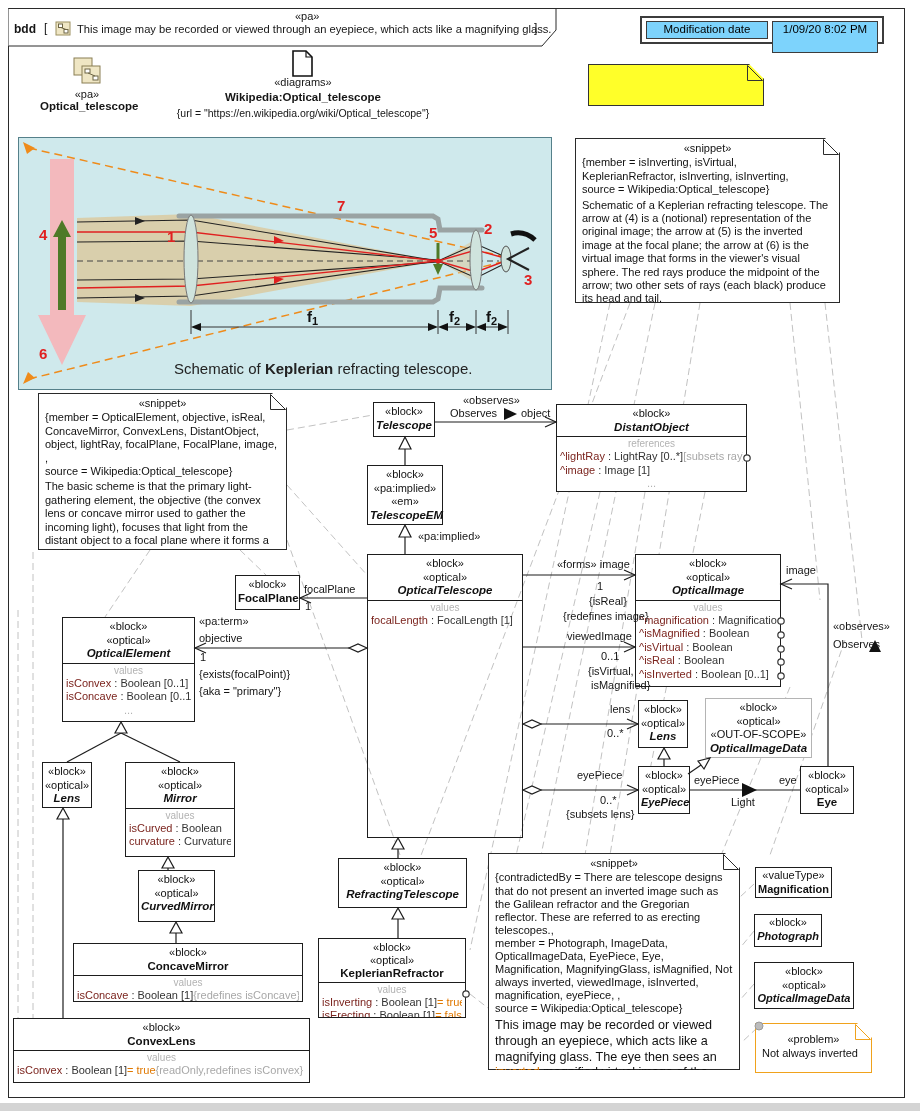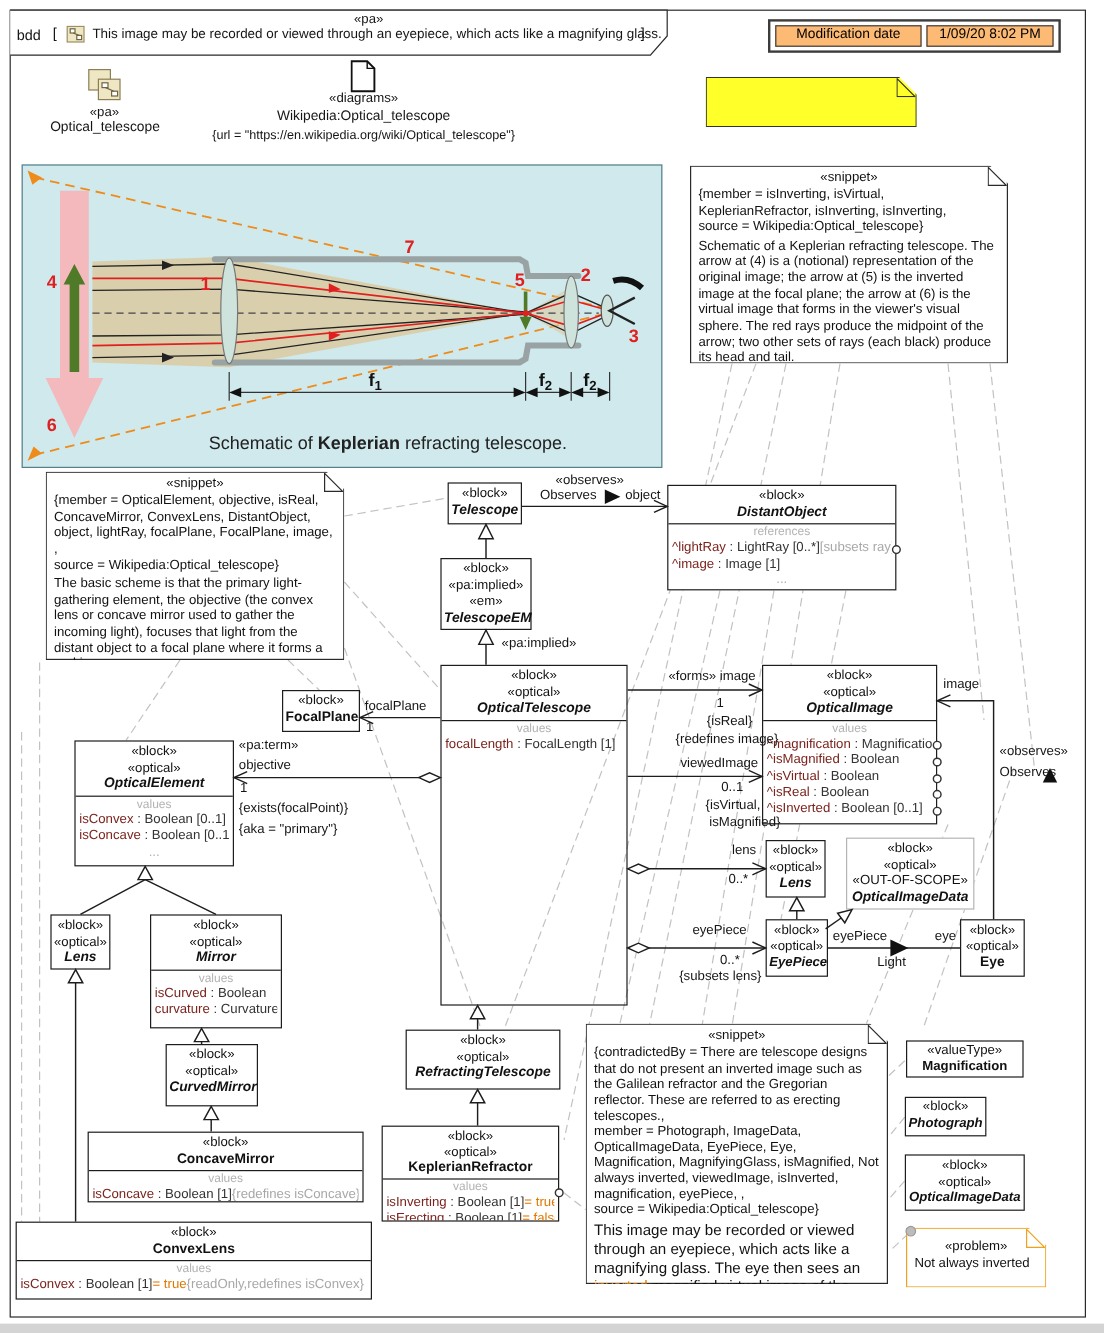--- a/index.html
+++ b/index.html
@@ -18,36 +18,36 @@
   .it{font-style:italic}
   .comp{border-top:1.5px solid #1d1d1d;padding:0 3px 2px;font-size:11px;
         line-height:13.5px;flex:1;overflow:hidden}
   .complbl{text-align:center;color:#b3b3b3;font-size:10px;line-height:12px;padding-top:1px}
   .prop{white-space:nowrap;color:#333;overflow:hidden}
   .pn{color:#7b241e}
   .po{color:#e07800}
   .pg{color:#a8a8a8}
   .ctr{text-align:center;color:#b3b3b3;line-height:12px}
   .lbl{position:absolute;font-size:11px;line-height:13px;color:#151515;white-space:nowrap}
-  .lbl.b{font-weight:normal;font-size:12px}
+  .lbl.b{font-weight:bold;font-size:12px}
   .note{position:absolute;background:#fff;border:1px solid #2a2a2a;
         padding:3px 6px 4px;font-size:11px;line-height:13.4px;color:#111;
         box-sizing:border-box;clip-path:polygon(0 0,calc(100% - 15px) 0,100% 15px,100% 100%,0 100%)}
   .note .ttl{text-align:center;margin-bottom:1px}
   .note .meta{white-space:pre-line}
   .note .body{margin-top:2px}
   .note .bigbody{margin-top:3px;font-size:12.6px;line-height:15.6px}
   .fold{position:absolute;top:0;right:0}
   .ynote{background:#ffff29;border-color:#333}
   .pnote{border-color:#f0a21c}
   .figurebox{position:absolute;left:18px;top:137px;width:534px;height:253px;
              background:#cfe9ec;border:1px solid #55808a;box-sizing:border-box}
   .mbox{position:absolute;box-sizing:border-box;border:2px solid #3c3c3c;background:#fff}
   .mbox-inner{position:absolute;box-sizing:border-box;border:1.5px solid #3c3c3c;
-              font-size:11.5px;text-align:center;line-height:15px;background:#fdba74}
+              font-size:11.5px;text-align:center;line-height:15px;background:#7dd3fc}
   .icon{position:absolute}
 </style>
 </head>
 <body>
 
 <div id="page">
   <div id="frame"></div>
 
   <svg class="layer" width="920" height="1111">
     <g stroke="#c2c2c2" stroke-width="1" stroke-dasharray="7 4" fill="none">
@@ -337,21 +337,21 @@
       <span class="st">«optical»</span>
       <span class="nm">KeplerianRefractor</span>
       </div>
     <div class="comp" style="line-height:13px">
       <div class="complbl">values</div>
       <div class="prop"><span class="pn">isInverting</span><span> : Boolean [1]</span><span class="po">= true</span></div>
       <div class="prop"><span class="pn">isErecting</span><span> : Boolean [1]</span><span class="po">= false</span></div>
     </div>
   </div>
 
-  <div class="blk" style="left:755px;top:867px;width:98px;height:31px">
+  <div class="blk" style="left:755px;top:867px;width:77px;height:31px">
     <div class="hdr" style="padding:1px 2px">
         <span class="st">«valueType»</span>
       <span class="nm" style="font-size:11px">Magnification</span>
       </div>
   </div>
 
   <div class="blk" style="left:754px;top:914px;width:68px;height:33px">
     <div class="hdr" style="padding:1px 2px">
         <span class="st">«block»</span>
       <span class="nm it" style="font-size:11px">Photograph</span>
@@ -559,21 +559,21 @@
     <rect x="3.5" y="3" width="4" height="3.5" fill="#fff" stroke="#6d6544"></rect>
     <rect x="9" y="8.5" width="4" height="3.5" fill="#fff" stroke="#6d6544"></rect>
     <line x1="6" y1="6.5" x2="11" y2="8.5" stroke="#6d6544"></line>
   </svg>
   <div class="lbl" style="left:295px;top:10px">«pa»</div>
   <div class="lbl" style="left:77px;top:23px;font-size:11.2px">This image may be recorded or viewed through an eyepiece, which acts like a magnifying glass.</div>
   <div class="lbl" style="left:534px;top:22px;font-size:12px">]</div>
 
   <div class="mbox" style="left:640px;top:16px;width:244px;height:28px"></div>
   <div class="mbox-inner" style="left:646px;top:21px;width:122px;height:18px">Modification date</div>
-  <div class="mbox-inner" style="left:772px;top:21px;width:106px;height:18px">1/09/20 8:02 PM</div>
+  <div class="mbox-inner" style="left:772px;top:21px;width:106px;height:32px">1/09/20 8:02 PM</div>
 
   <div class="lbl" style="left:463px;top:394px">«observes»</div>
   <div class="lbl" style="left:450px;top:407px">Observes</div>
   <div class="lbl" style="left:521px;top:407px">object</div>
   <div class="lbl" style="left:418px;top:530px">«pa:implied»</div>
   <div class="lbl" style="left:304px;top:583px">focalPlane</div>
   <div class="lbl" style="left:305px;top:600px">1</div>
   <div class="lbl" style="left:199px;top:615px">«pa:term»</div>
   <div class="lbl" style="left:199px;top:632px">objective</div>
   <div class="lbl" style="left:200px;top:651px">1</div>

